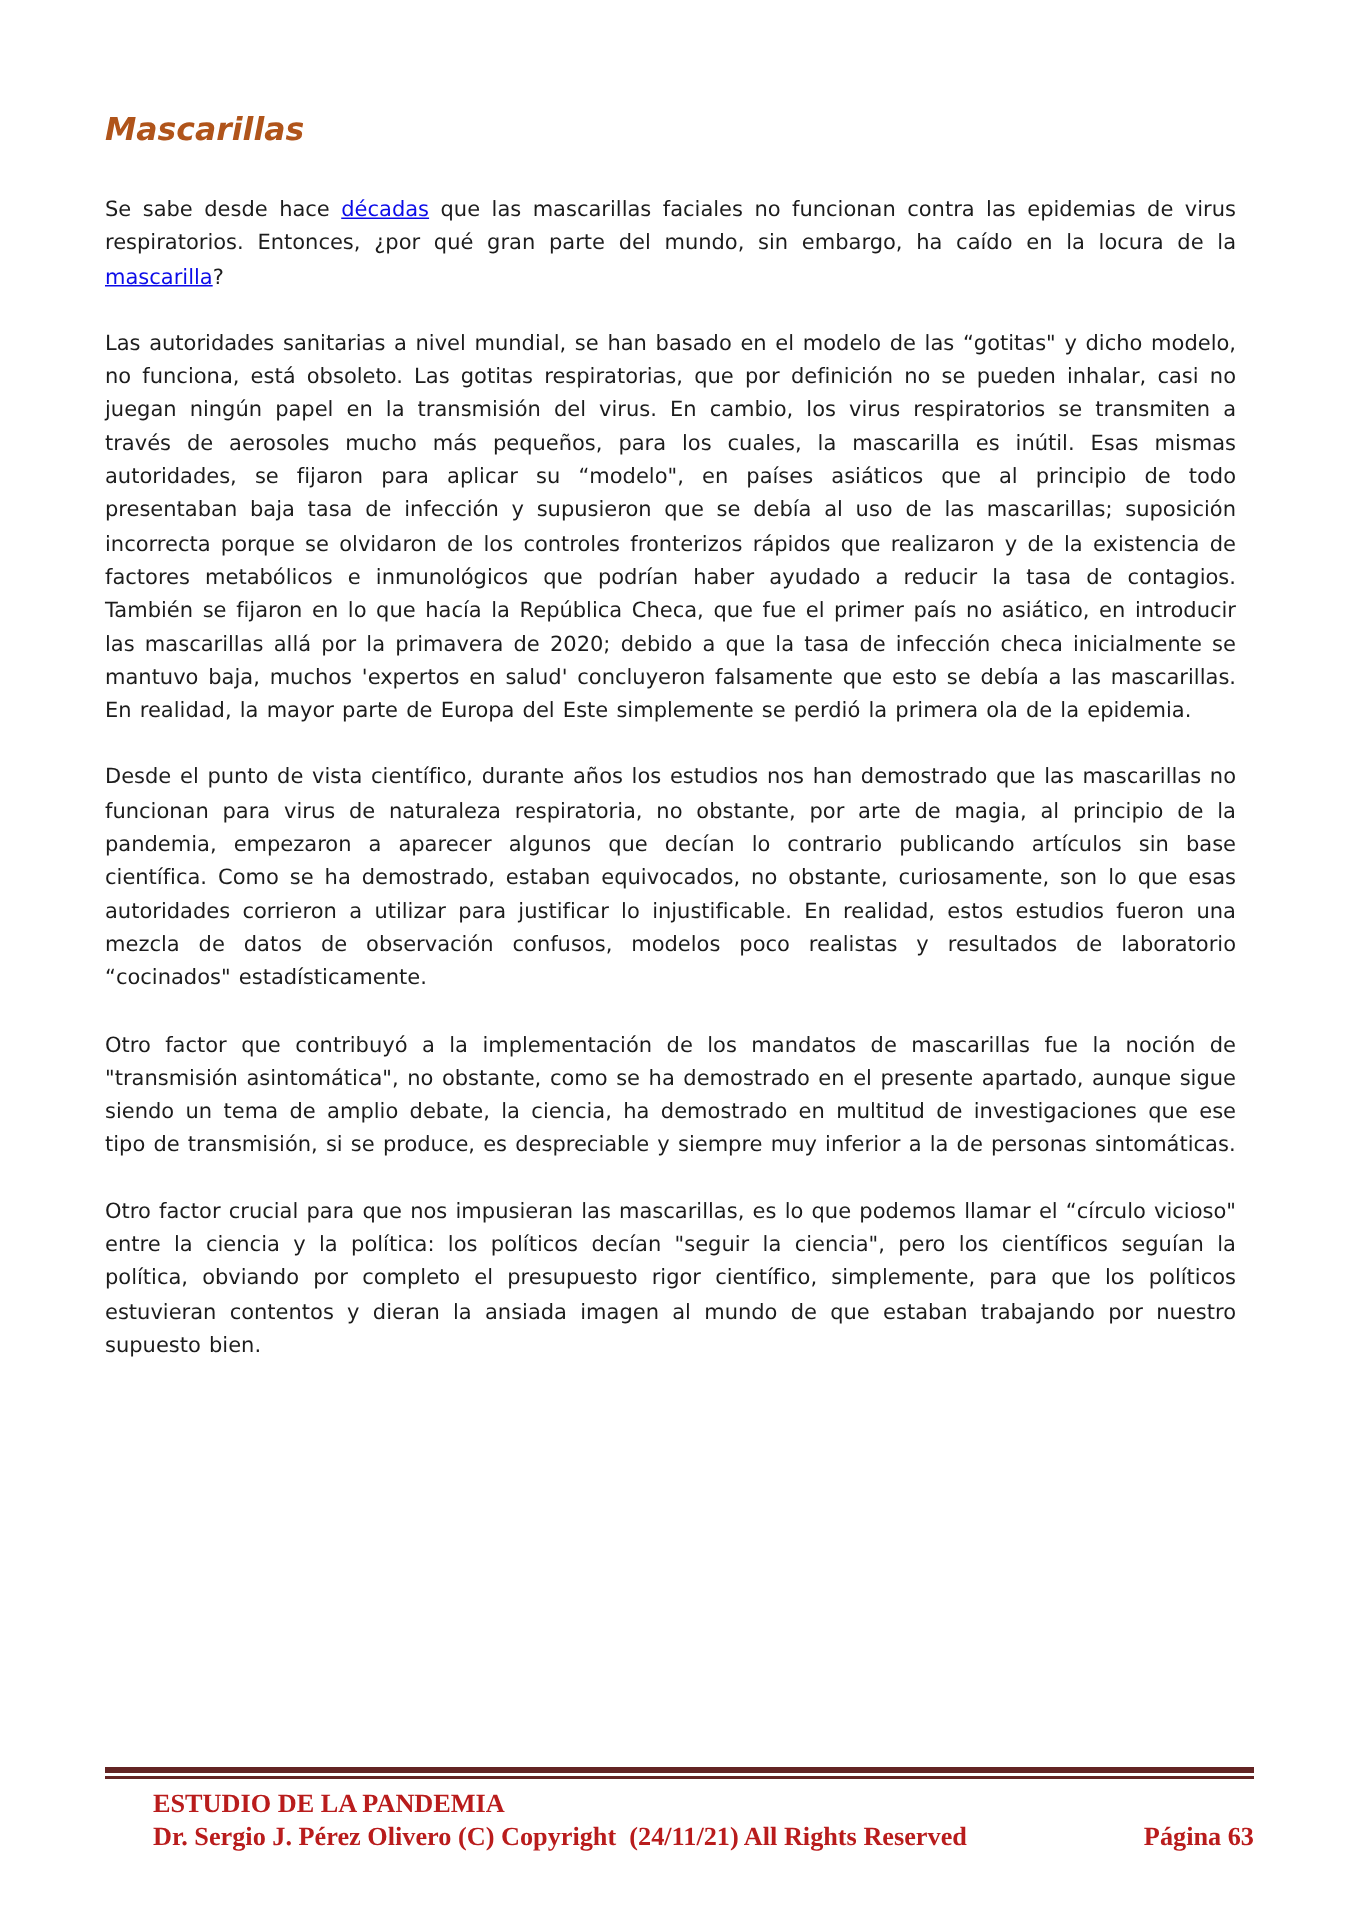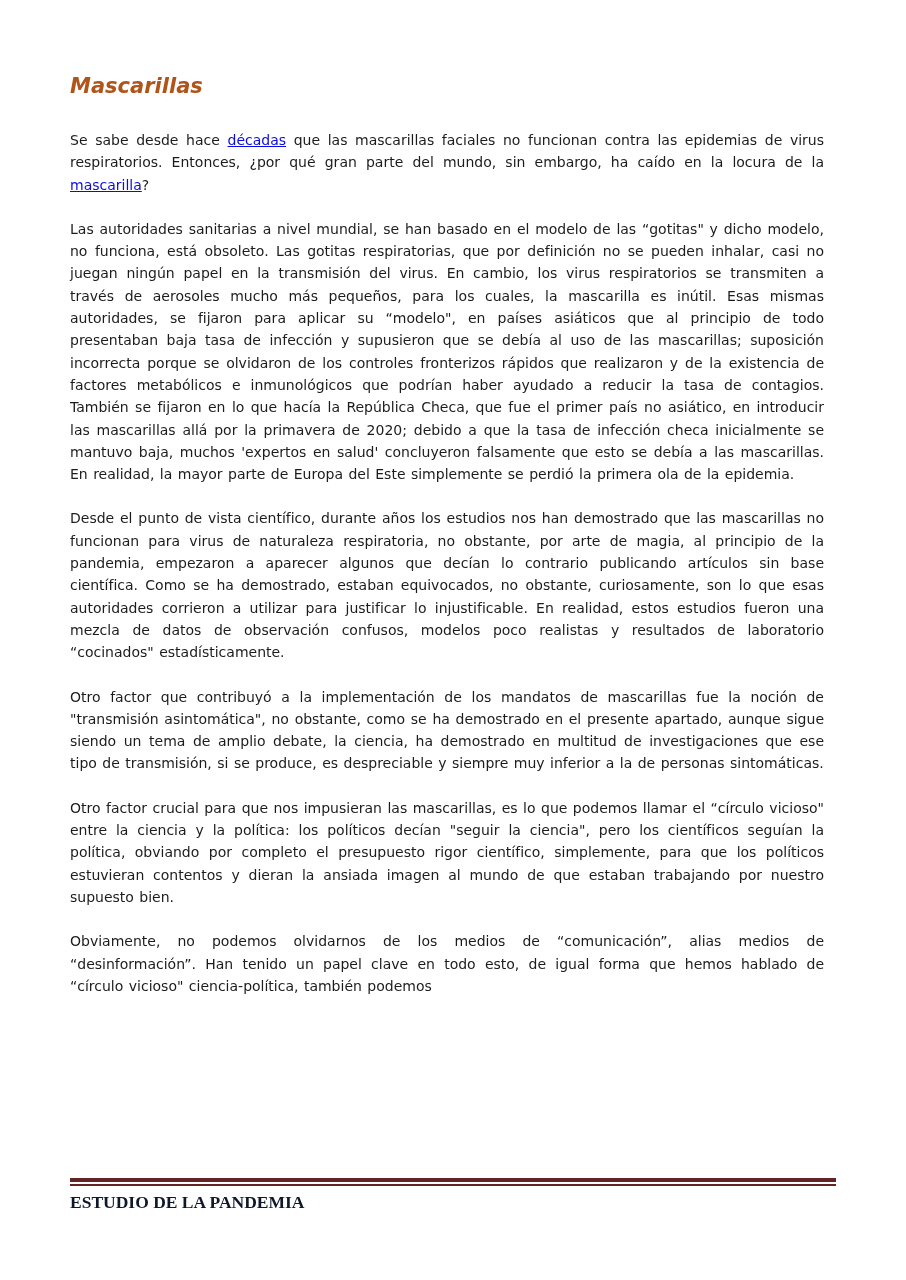--- a/index.html
+++ b/index.html
@@ -54,22 +54,23 @@
   .footer-rule {
     height: 2px;
     border-top: 4px solid var(--rule-color, #632423);
     border-bottom: 2px solid var(--rule-color, #632423);
   }
   .footer-text {
     font-family: "Liberation Serif", serif;
     font-weight: bold;
     font-size: 17.5px;
     line-height: 22px;
-    color: #0f172a;
+    color: #b91c1c;
     margin-top: 5px;
+    margin-left: 32px;
   }
   .footer-row {
     display: flex;
     justify-content: space-between;
     align-items: baseline;
   }
   .pre-space {
     white-space: pre-wrap;
   }
 </style>
@@ -84,23 +85,26 @@
     <p class="para"><span>Se sabe desde hace </span><a class="doclink" href="#">décadas</a><span> que las mascarillas faciales no funcionan contra las epidemias de virus respiratorios. Entonces, ¿por qué gran parte del mundo, sin embargo, ha caído en la locura de la </span><a class="doclink" href="#">mascarilla</a><span>?</span></p>
 
     <p class="para">Las autoridades sanitarias a nivel mundial, se han basado en el modelo de las “gotitas" y dicho modelo, no funciona, está obsoleto. Las gotitas respiratorias, que por definición no se pueden inhalar, casi no juegan ningún papel en la transmisión del virus. En cambio, los virus respiratorios se transmiten a través de aerosoles mucho más pequeños, para los cuales, la mascarilla es inútil. Esas mismas autoridades, se fijaron para aplicar su “modelo", en países asiáticos que al principio de todo presentaban baja tasa de infección y supusieron que se debía al uso de las mascarillas; suposición incorrecta porque se olvidaron de los controles fronterizos rápidos que realizaron y de la existencia de factores metabólicos e inmunológicos que podrían haber ayudado a reducir la tasa de contagios. También se fijaron en lo que hacía la República Checa, que fue el primer país no asiático, en introducir las mascarillas allá por la primavera de 2020; debido a que la tasa de infección checa inicialmente se mantuvo baja, muchos 'expertos en salud' concluyeron falsamente que esto se debía a las mascarillas. En realidad, la mayor parte de Europa del Este simplemente se perdió la primera ola de la epidemia.</p>
 
     <p class="para">Desde el punto de vista científico, durante años los estudios nos han demostrado que las mascarillas no funcionan para virus de naturaleza respiratoria, no obstante, por arte de magia, al principio de la pandemia, empezaron a aparecer algunos que decían lo contrario publicando artículos sin base científica. Como se ha demostrado, estaban equivocados, no obstante, curiosamente, son lo que esas autoridades corrieron a utilizar para justificar lo injustificable. En realidad, estos estudios fueron una mezcla de datos de observación confusos, modelos poco realistas y resultados de laboratorio “cocinados" estadísticamente.</p>
 
     <p class="para">Otro factor que contribuyó a la implementación de los mandatos de mascarillas fue la noción de "transmisión asintomática", no obstante, como se ha demostrado en el presente apartado, aunque sigue siendo un tema de amplio debate, la ciencia, ha demostrado en multitud de investigaciones que ese tipo de transmisión, si se produce, es despreciable y siempre muy inferior a la de personas sintomáticas.</p>
 
     <p class="para">Otro factor crucial para que nos impusieran las mascarillas, es lo que podemos llamar el “círculo vicioso" entre la ciencia y la política: los políticos decían "seguir la ciencia", pero los científicos seguían la política, obviando por completo el presupuesto rigor científico, simplemente, para que los políticos estuvieran contentos y dieran la ansiada imagen al mundo de que estaban trabajando por nuestro supuesto bien.</p>
 
-    <p class="para">Obviamente, no podemos olvidarnos de los medios de “comunicación”, alias medios de “desinformación”. Han tenido un papel clave en todo esto, de igual forma que hemos hablado de “círculo vicioso" ciencia-política, también podemos</p>
 
   </div>
 
   <div class="footer">
     <div class="footer-rule"></div>
     <div class="footer-text">
       <div>ESTUDIO DE LA PANDEMIA</div>
+      <div class="footer-row">
+        <span class="pre-space">Dr. Sergio J. Pérez Olivero (C) Copyright  (24/11/21) All Rights Reserved</span>
+        <span>Página 63</span>
+      </div>
     </div>
   </div>
 </div>
 
 </body></html>

